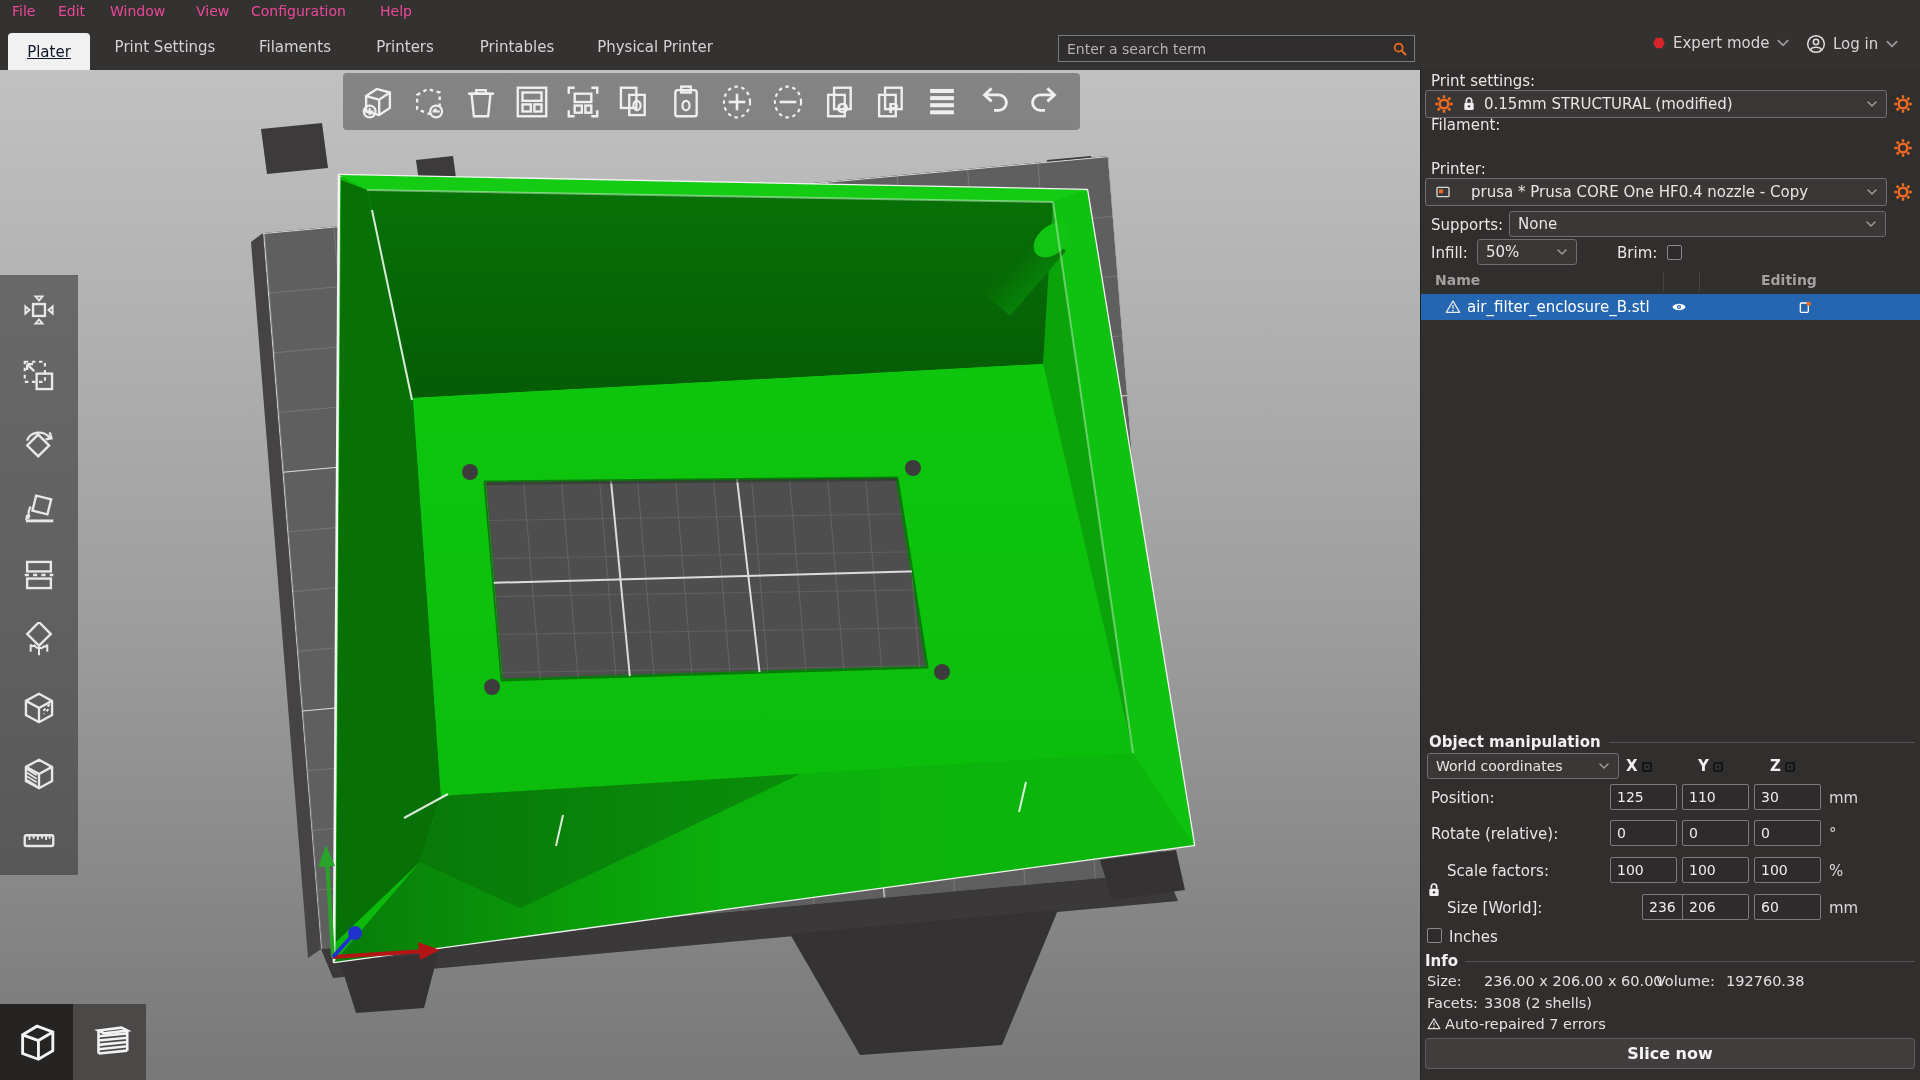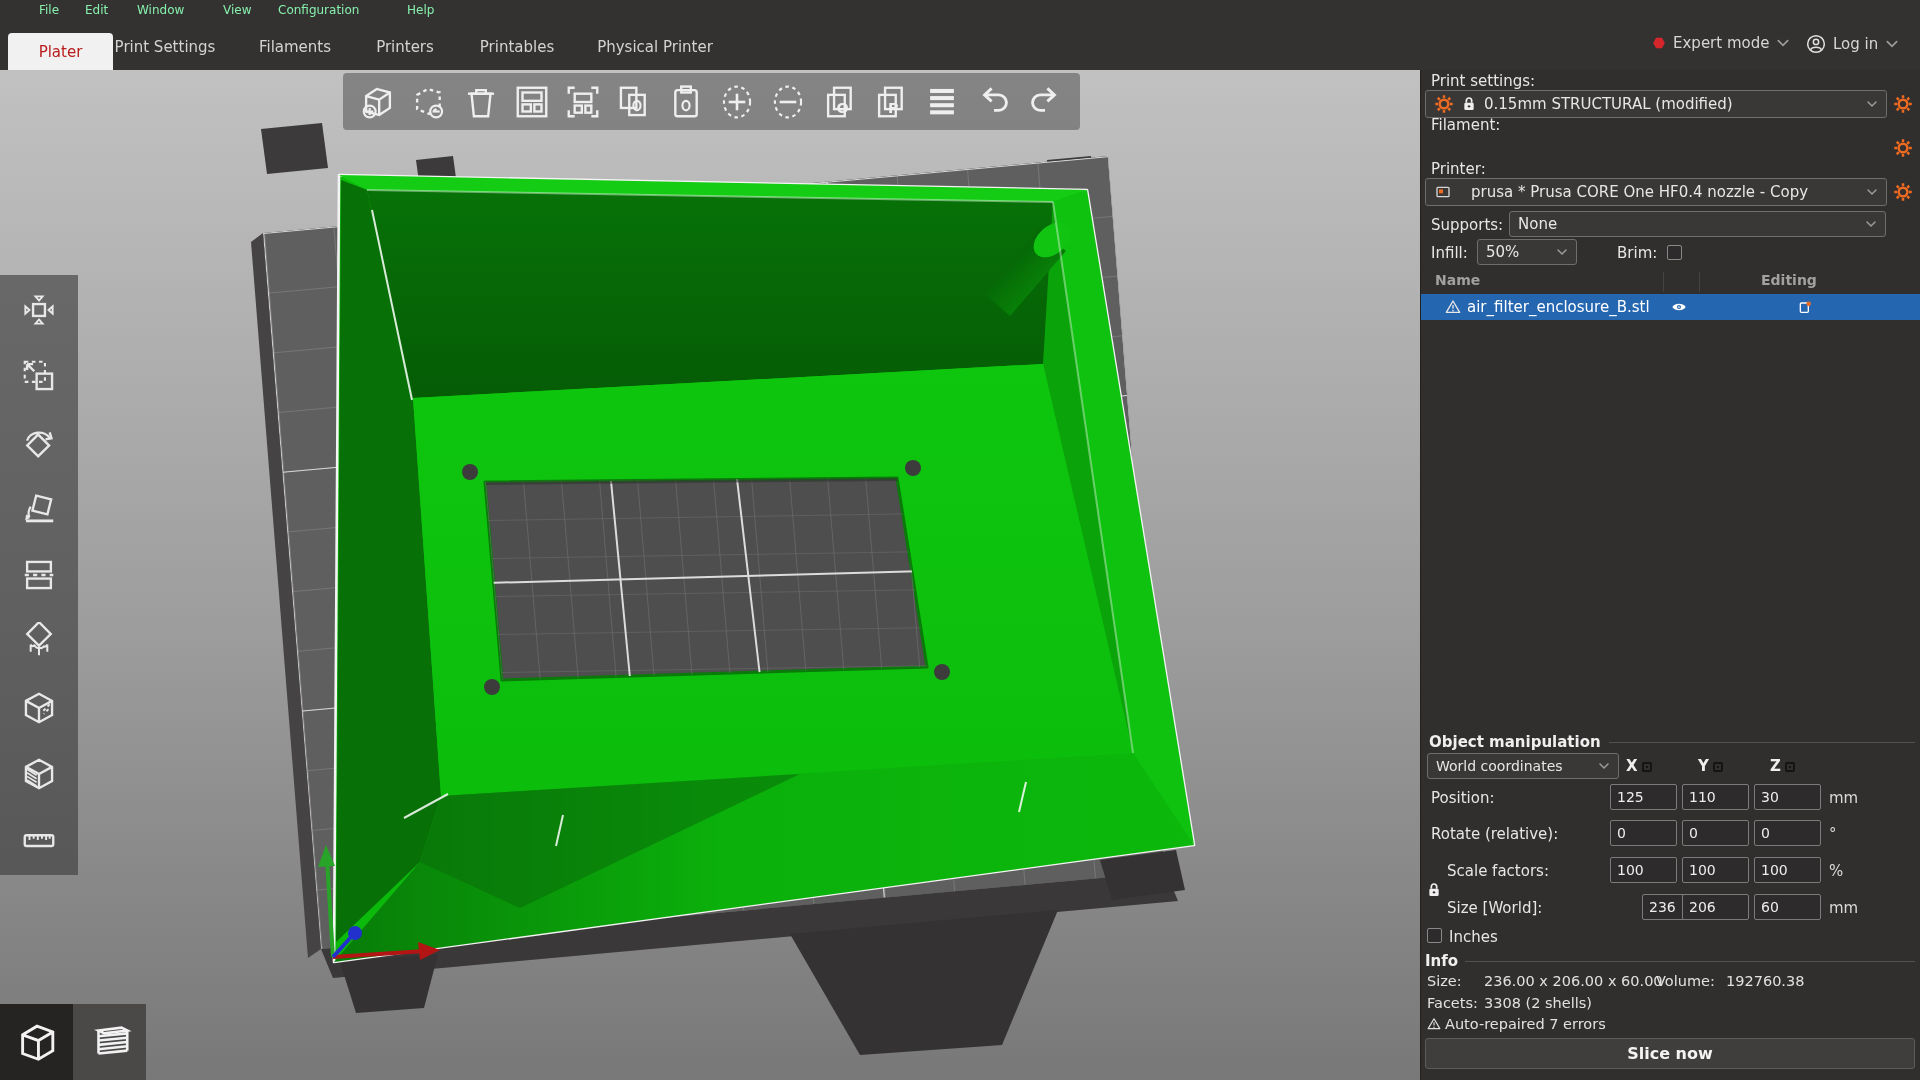--- a/index.html
+++ b/index.html
@@ -1,27 +1,27 @@
 <!DOCTYPE html>
 <html style="--accent: #ED6B21; --selection: #2566b0;"><head>
 <meta charset="utf-8">
 <style>
   * { margin:0; padding:0; box-sizing:border-box; }
   html,body { width:1920px; height:1080px; overflow:hidden; background:#343131;
     font-family:"DejaVu Sans","Liberation Sans",sans-serif; }
 
   
   #menubar { position:absolute; left:0; top:0; width:1920px; height:24px; background:#343131; z-index:30; }
-  #menubar .mi { position:absolute; top:3px; font-size:12px; color:#86efac; cursor:default;margin-left:27px; }
+  #menubar .mi { position:absolute; top:3px; font-size:14px; color:#ec4899; cursor:default; }
 
   
   #tabbar { position:absolute; left:0; top:24px; width:1920px; height:46px; background:#343131; z-index:30; }
   .tab { position:absolute; top:14px; font-size:15px; color:#d4d2d2; transform:translateX(-50%); white-space:nowrap; }
-  #tab-active { position:absolute; left:8px; top:9px; width:105px; height:37px; background:#f2f1f1;
-    border-radius:4px 4px 0 0; color:#b91c1c; font-size:15px; display:flex; align-items:center; justify-content:center; }
+  #tab-active { position:absolute; left:8px; top:9px; width:82px; height:37px; background:#f2f1f1;
+    border-radius:4px 4px 0 0; color:#0f172a; font-size:15px; display:flex; align-items:center; justify-content:center;text-decoration:underline; }
   #searchbox { position:absolute; left:1058px; top:11px; width:357px; height:27px; background:#2f2d2d;
     border:1px solid #7a7a7a; display:flex; align-items:center; }
   #searchbox input { flex:1; background:transparent; border:none; outline:none; color:#cfcccc; font-size:14px;
     padding:0 8px; font-family:inherit; }
   #searchbox input::placeholder { color:#b5b2b2; }
   .tr-group { position:absolute; top:10px; display:flex; align-items:center; gap:7px; color:#d8d5d5; font-size:15px; }
 
   
   #viewport { position:absolute; left:0; top:70px; width:1420px; height:1010px;
     background:linear-gradient(#c1c1c1, #9d9d9d 55%, #787878); overflow:hidden; }
@@ -274,20 +274,28 @@
 </div>
 
 <div id="tabbar">
   <div id="tab-active">Plater</div>
   <span class="tab" style="left:165px">Print Settings</span>
   <span class="tab" style="left:295px">Filaments</span>
   <span class="tab" style="left:405px">Printers</span>
   <span class="tab" style="left:517px">Printables</span>
   <span class="tab" style="left:655px">Physical Printer</span>
 
+  <div id="searchbox">
+    <input type="text" placeholder="Enter a search term" style="">
+    <span class="icon16" style="color:#ED6B21; margin-right:6px; display:flex">
+        <svg>
+          <use href="#i-search"></use>
+        </svg>
+      </span>
+  </div>
 
   <div class="tr-group" style="left:1652px">
     <span class="icon14" style="color:#d6262c; display:flex">
         <svg>
           <use href="#i-hex"></use>
         </svg>
       </span>
     <span>Expert mode</span>
     <span class="chev icon14" style="display:flex">
         <svg>

